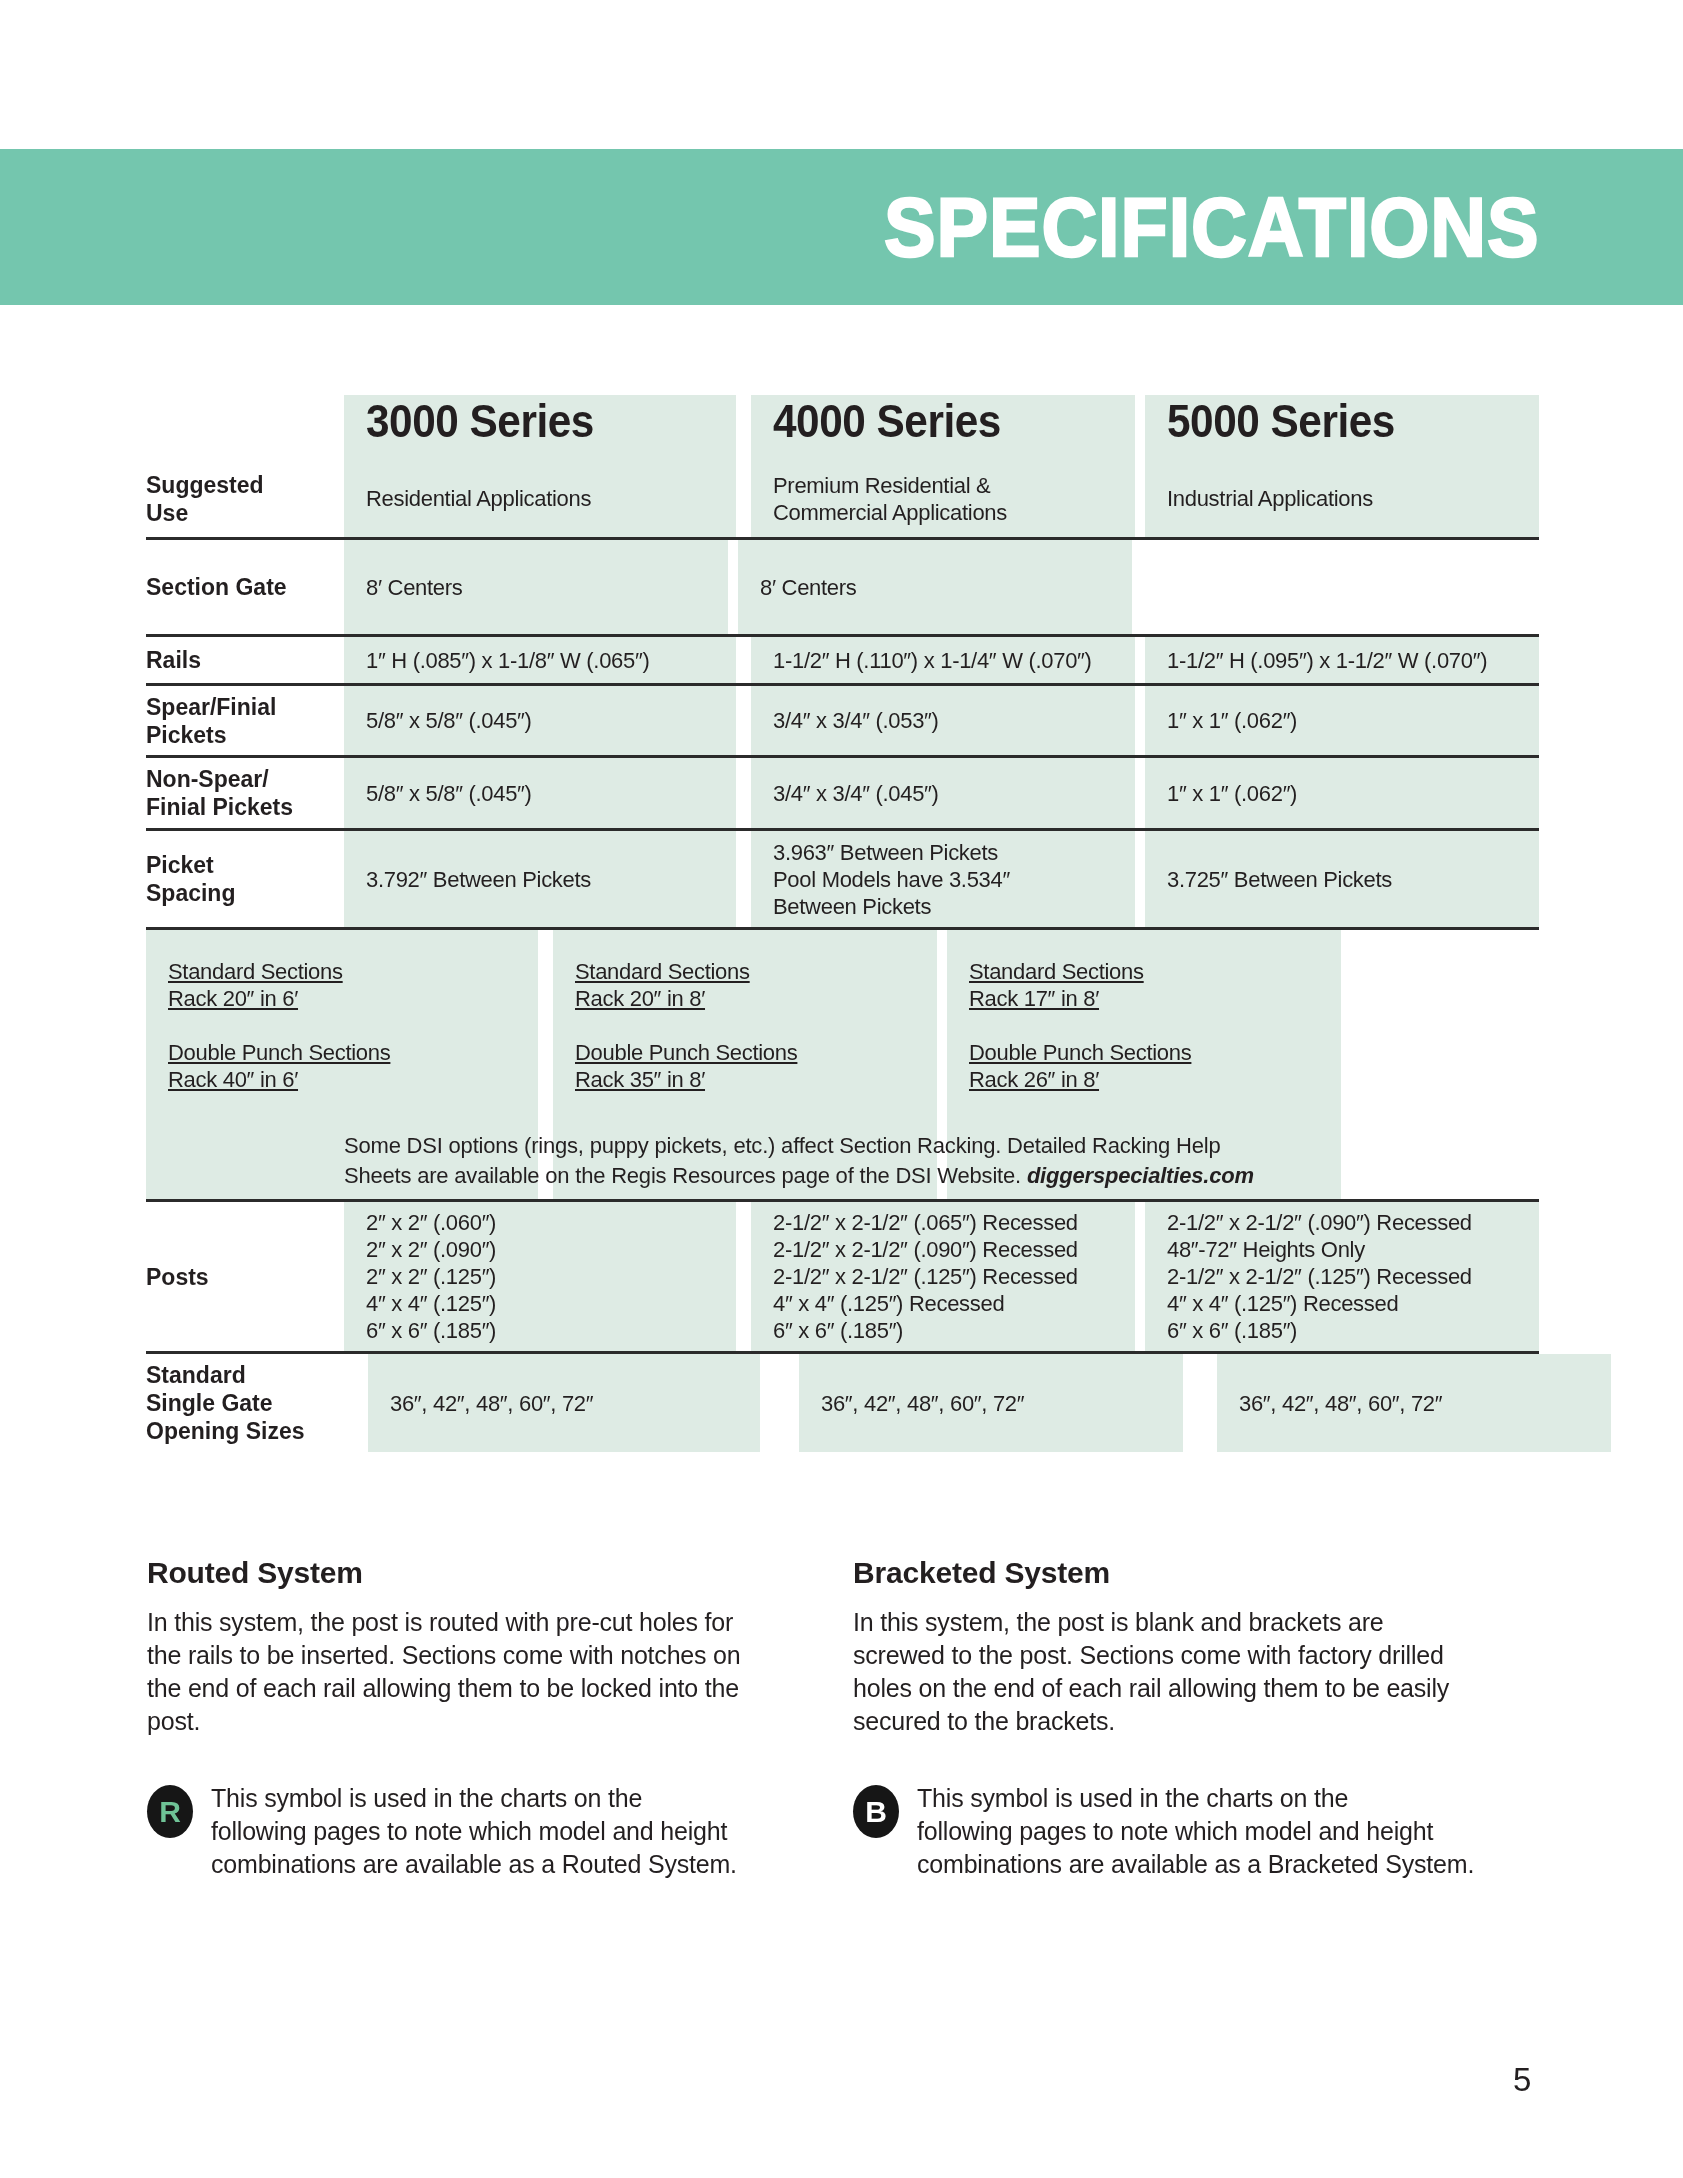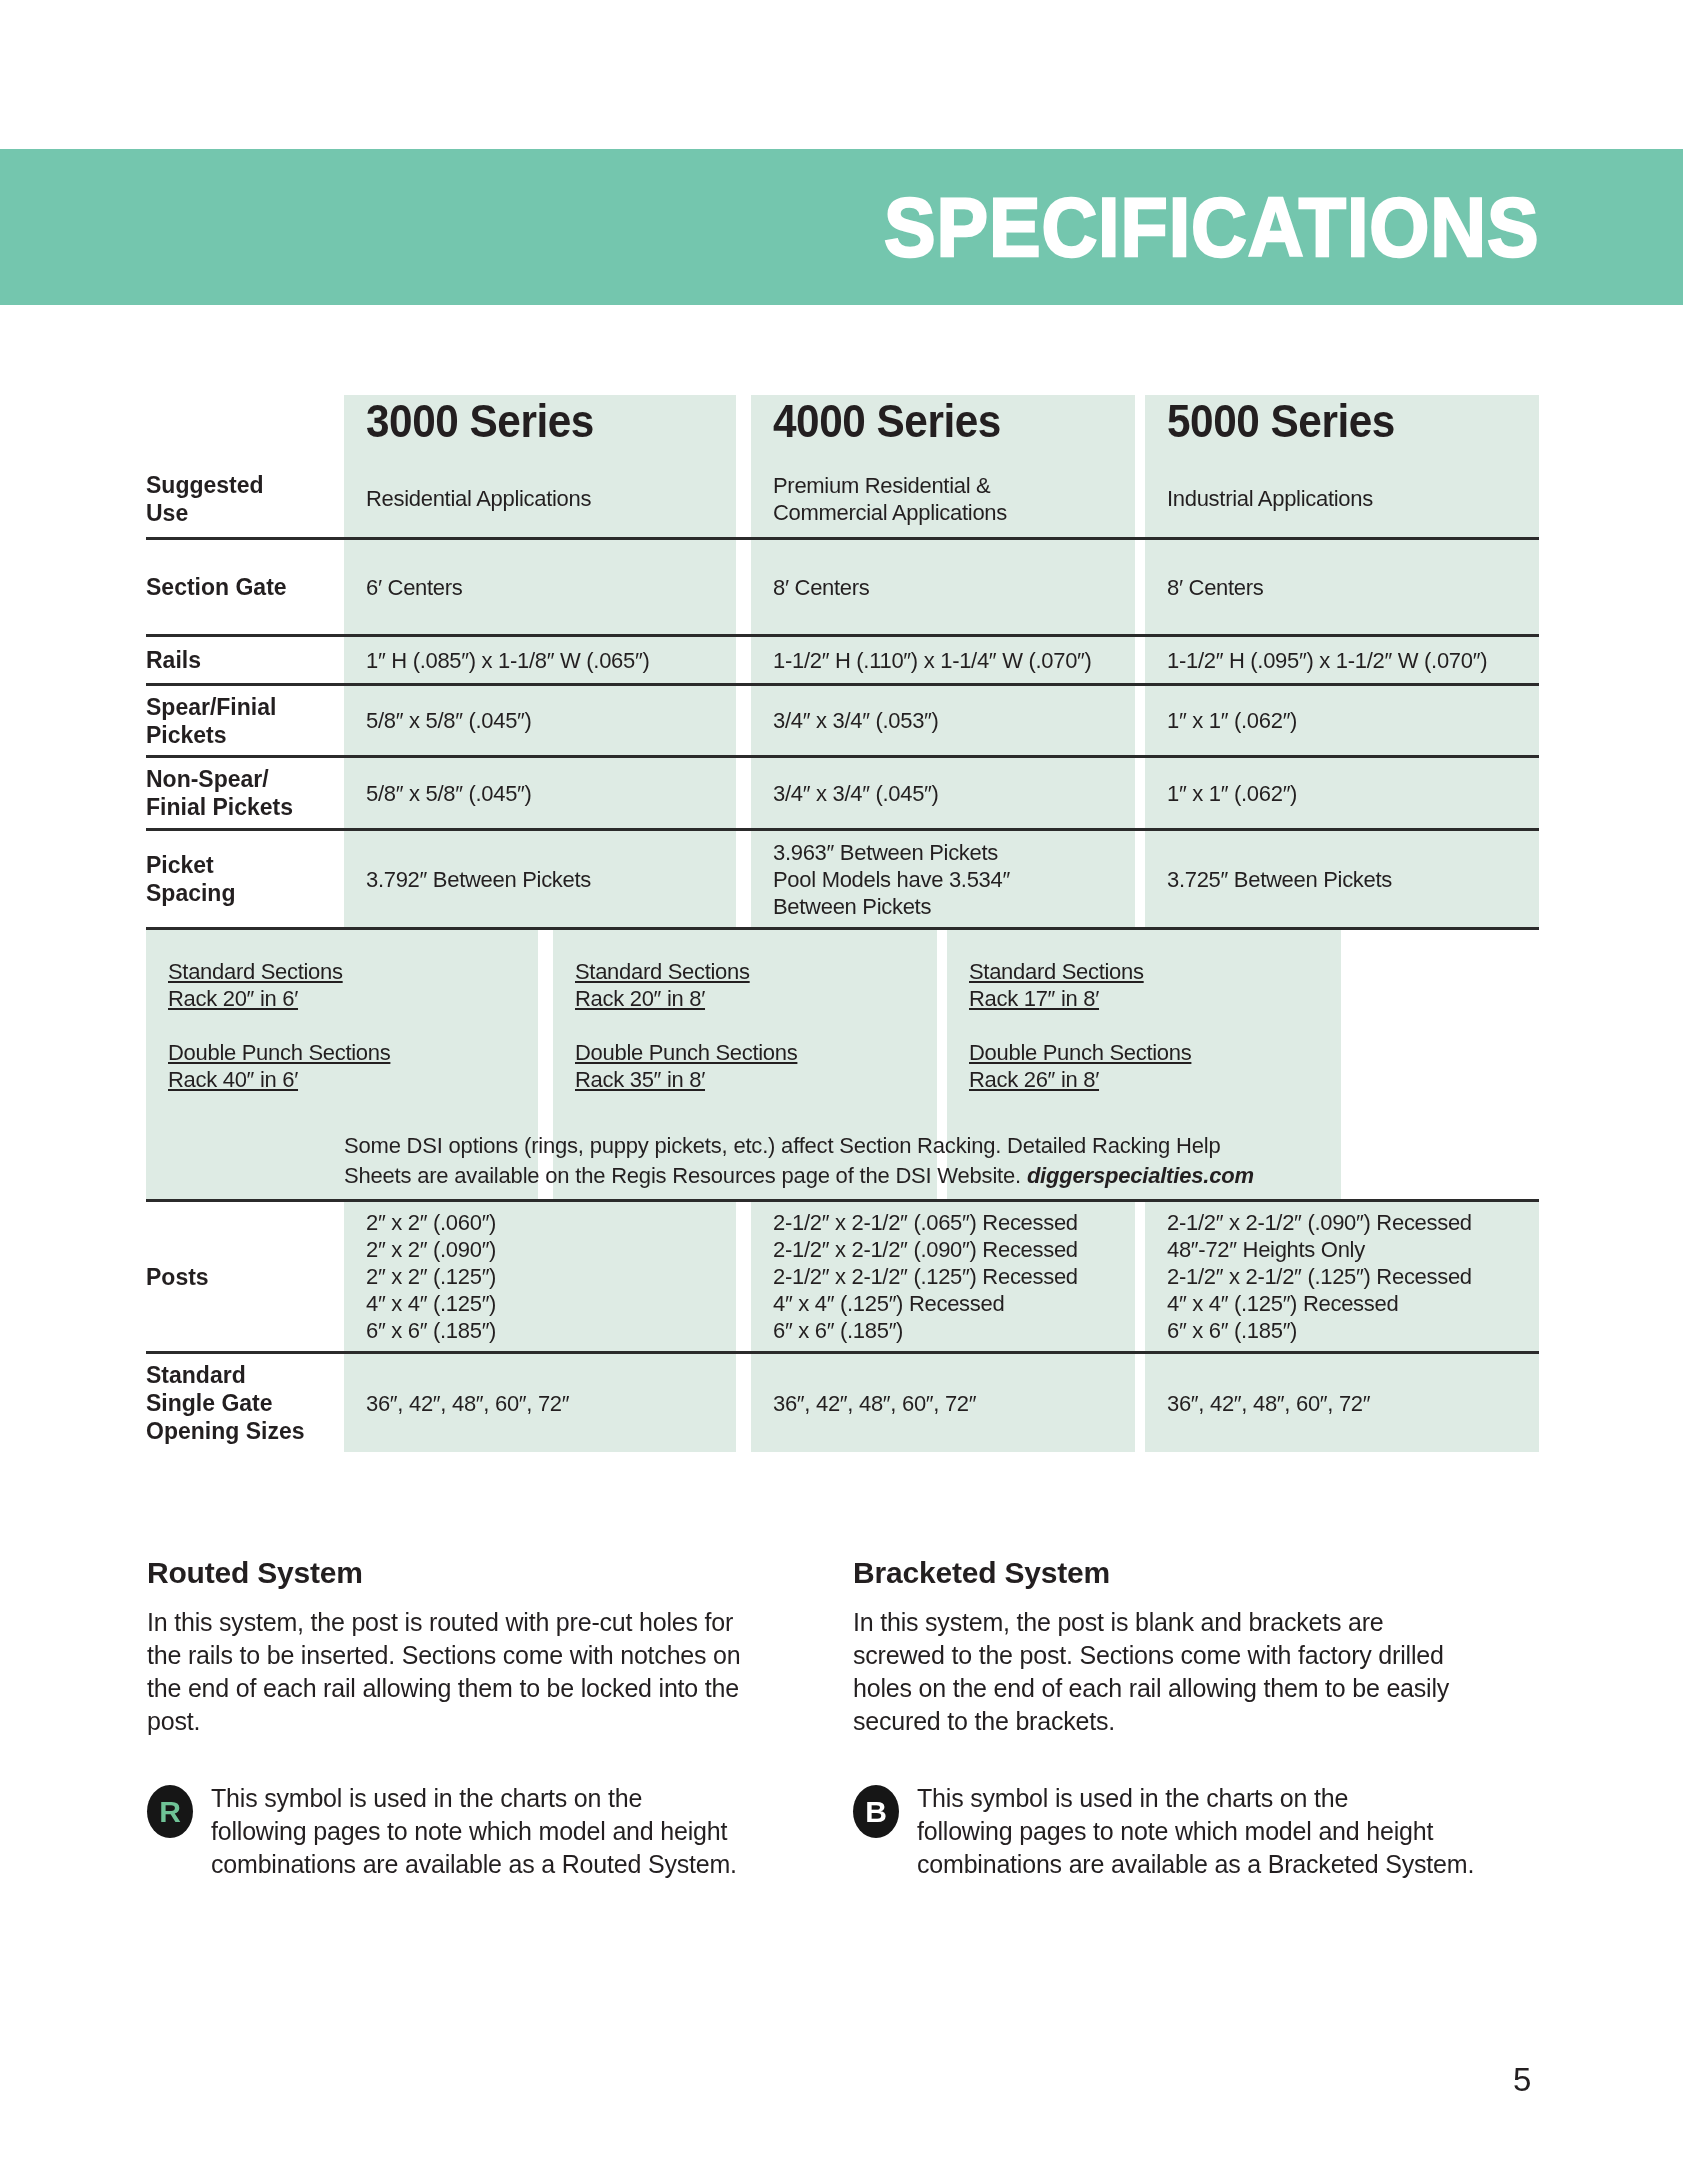--- a/index.html
+++ b/index.html
@@ -39,21 +39,21 @@
   .pre{white-space:pre-line;}
   .h-titles{height:65px;}
   .h-suggested{height:77px;}
   .h-sw{height:97px;}
   .h-rails{height:49px;}
   .h-spear{height:72px;}
   .h-nonspear{height:73px;}
   .h-spacing{height:99px;}
   .h-racking{height:272px;position:relative;}
   .h-posts{height:152px;}
-  .h-gate{height:101px;}
+  .h-gate{height:101px;gap:24px;}
   .title-cell{justify-content:flex-start;padding-top:12px;}
   .series-title{
     font-size:47px;font-weight:bold;letter-spacing:-0.5px;white-space:nowrap;
     transform:scaleX(0.9);transform-origin:left center;
   }
   .top-cell{justify-content:flex-start;padding-top:28px;text-decoration:underline;}
   .racking-note{
     position:absolute;left:198px;right:0;bottom:8px;
     font-size:22px;line-height:30px;letter-spacing:-0.2px;
   }
@@ -104,21 +104,20 @@
       <div class="tlabel pre">Suggested
 Use</div>
       <div class="tcell c1 pre">Residential Applications</div>
       <div class="tcell c2 pre">Premium Residential &amp;
 Commercial Applications</div>
       <div class="tcell c3 pre">Industrial Applications</div>
     </div>
 
     <div class="trow ruled h-sw">
       <div class="tlabel pre">Section Gate</div>
-      <div class="tcell c1 pre">6′ Centers</div>
       <div class="tcell c2 pre">8′ Centers</div>
       <div class="tcell c3 pre">8′ Centers</div>
     </div>
 
     <div class="trow ruled h-rails">
       <div class="tlabel pre">Rails</div>
       <div class="tcell c1 pre">1″ H (.085″) x 1-1/8″ W (.065″)</div>
       <div class="tcell c2 pre">1-1/2″ H (.110″) x 1-1/4″ W (.070″)</div>
       <div class="tcell c3 pre">1-1/2″ H (.095″) x 1-1/2″ W (.070″)</div>
     </div>

